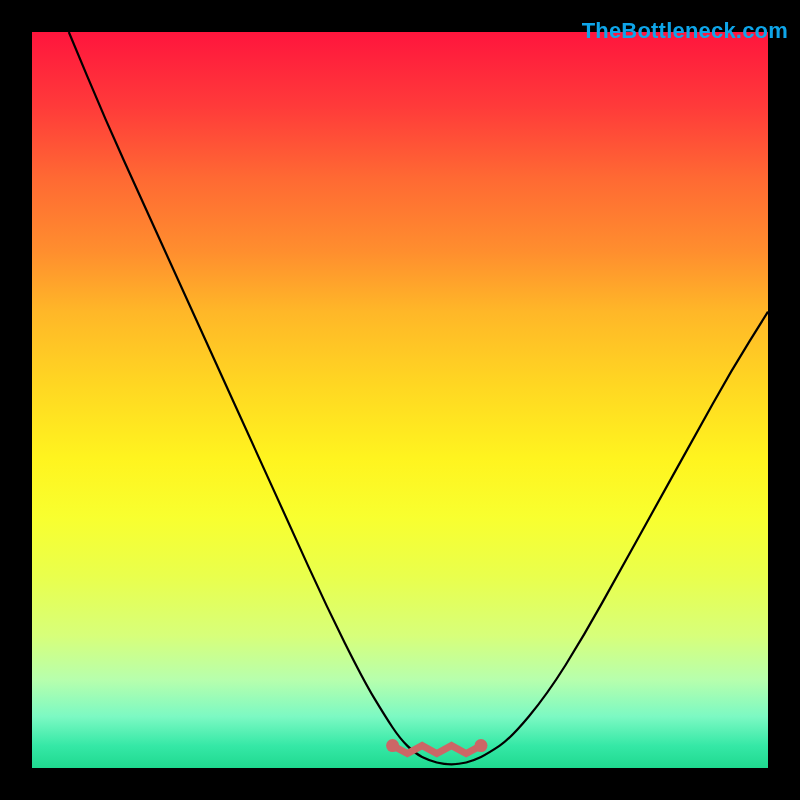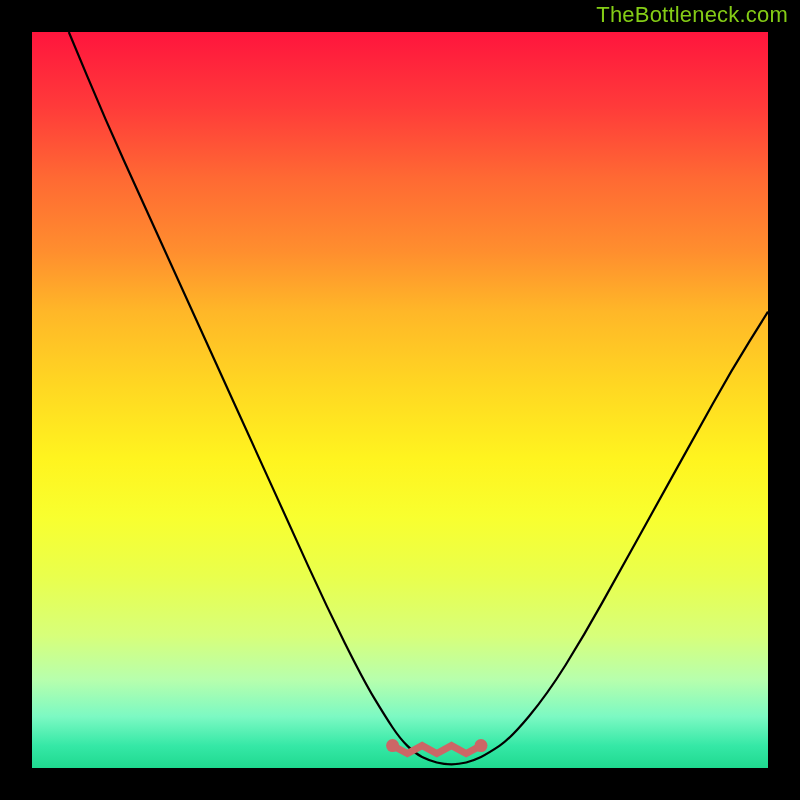--- a/index.html
+++ b/index.html
@@ -36,25 +36,25 @@
       #e9ff4d 74%,
       #d7ff7a 82%,
       #b7ffad 88%,
       #7cf9c3 93%,
       #35e8a6 97%,
       #1fd98f 100%);
     overflow: hidden;
   }
   .watermark {
     position: absolute;
-    top: 2px;
+    top: 18px;
     right: 12px;
-    color: #84cc16;
+    color: #0ea5e9;
     font-size: 22px;
-    font-weight: 400;
+    font-weight: 700;
     letter-spacing: 0.2px;
     z-index: 5;
   }
   svg {
     display: block;
   }
   .curve {
     fill: none;
     stroke: #000;
     stroke-width: 2.2;

